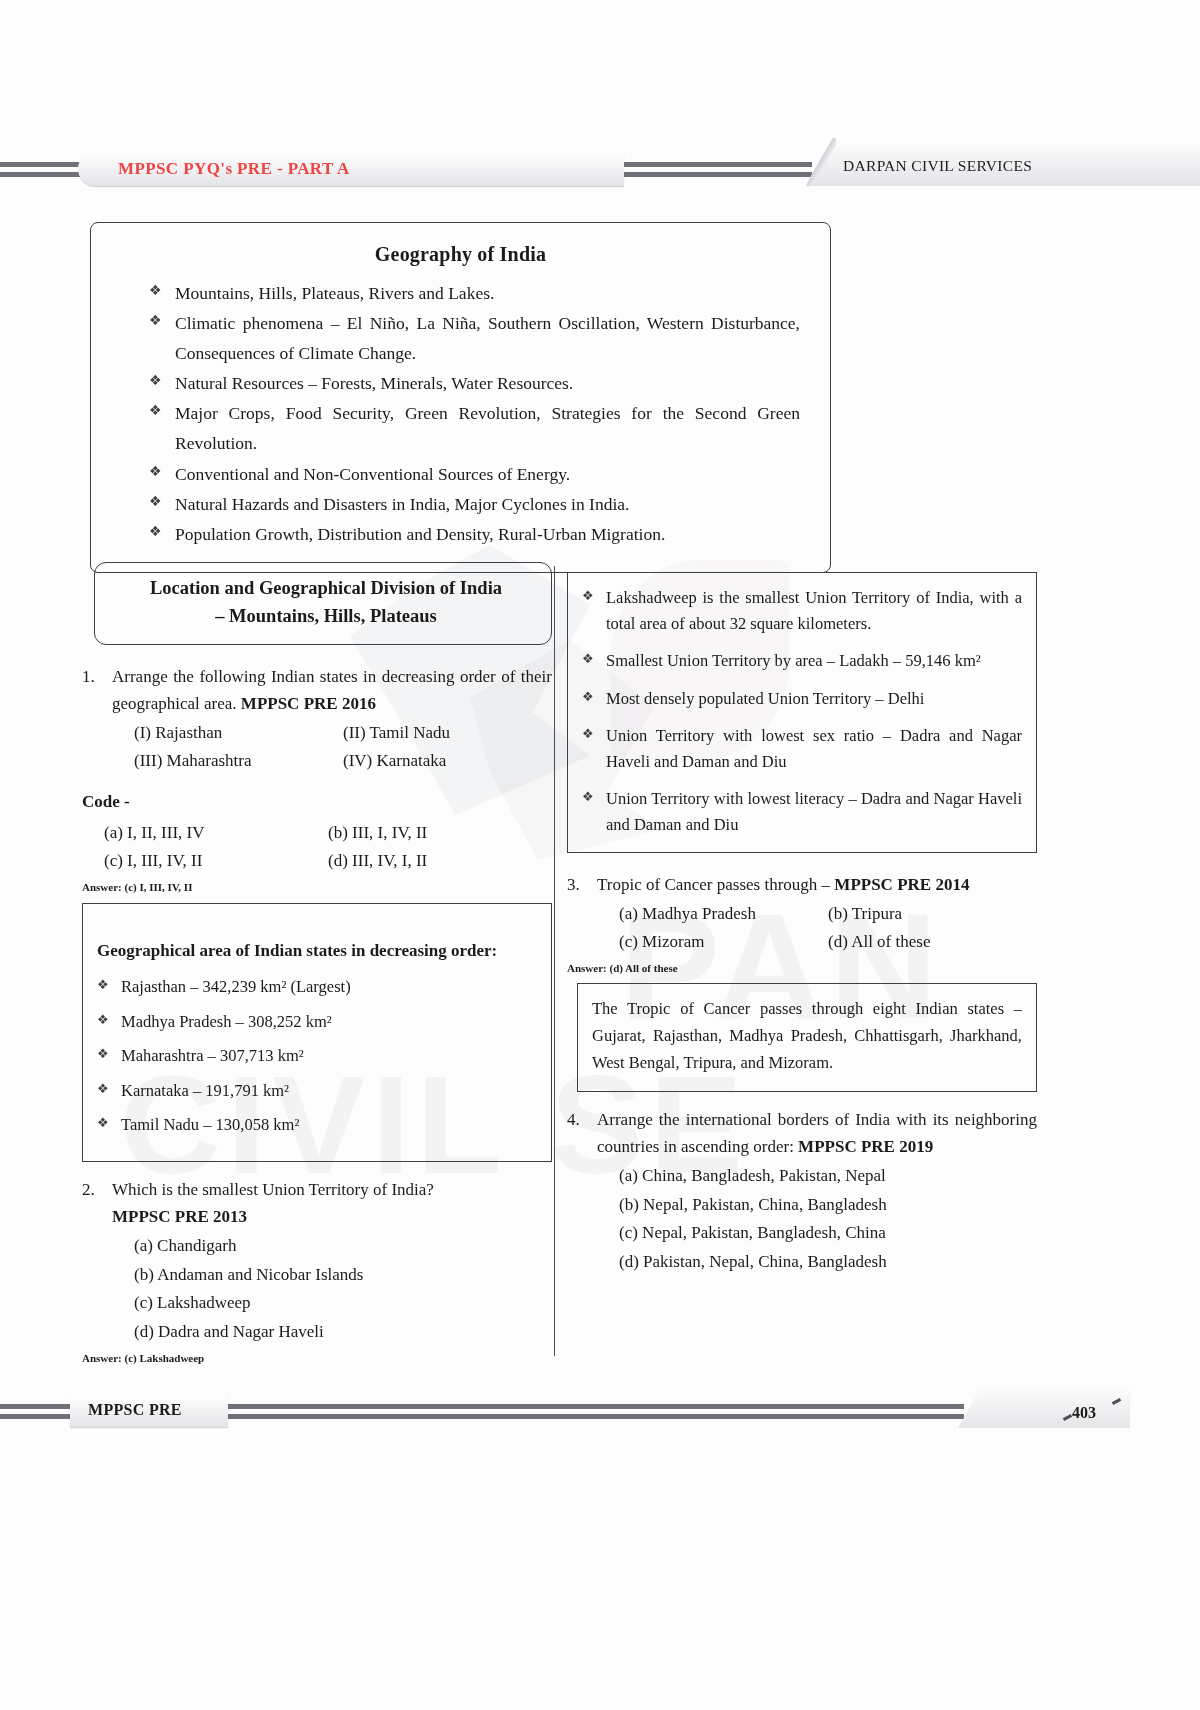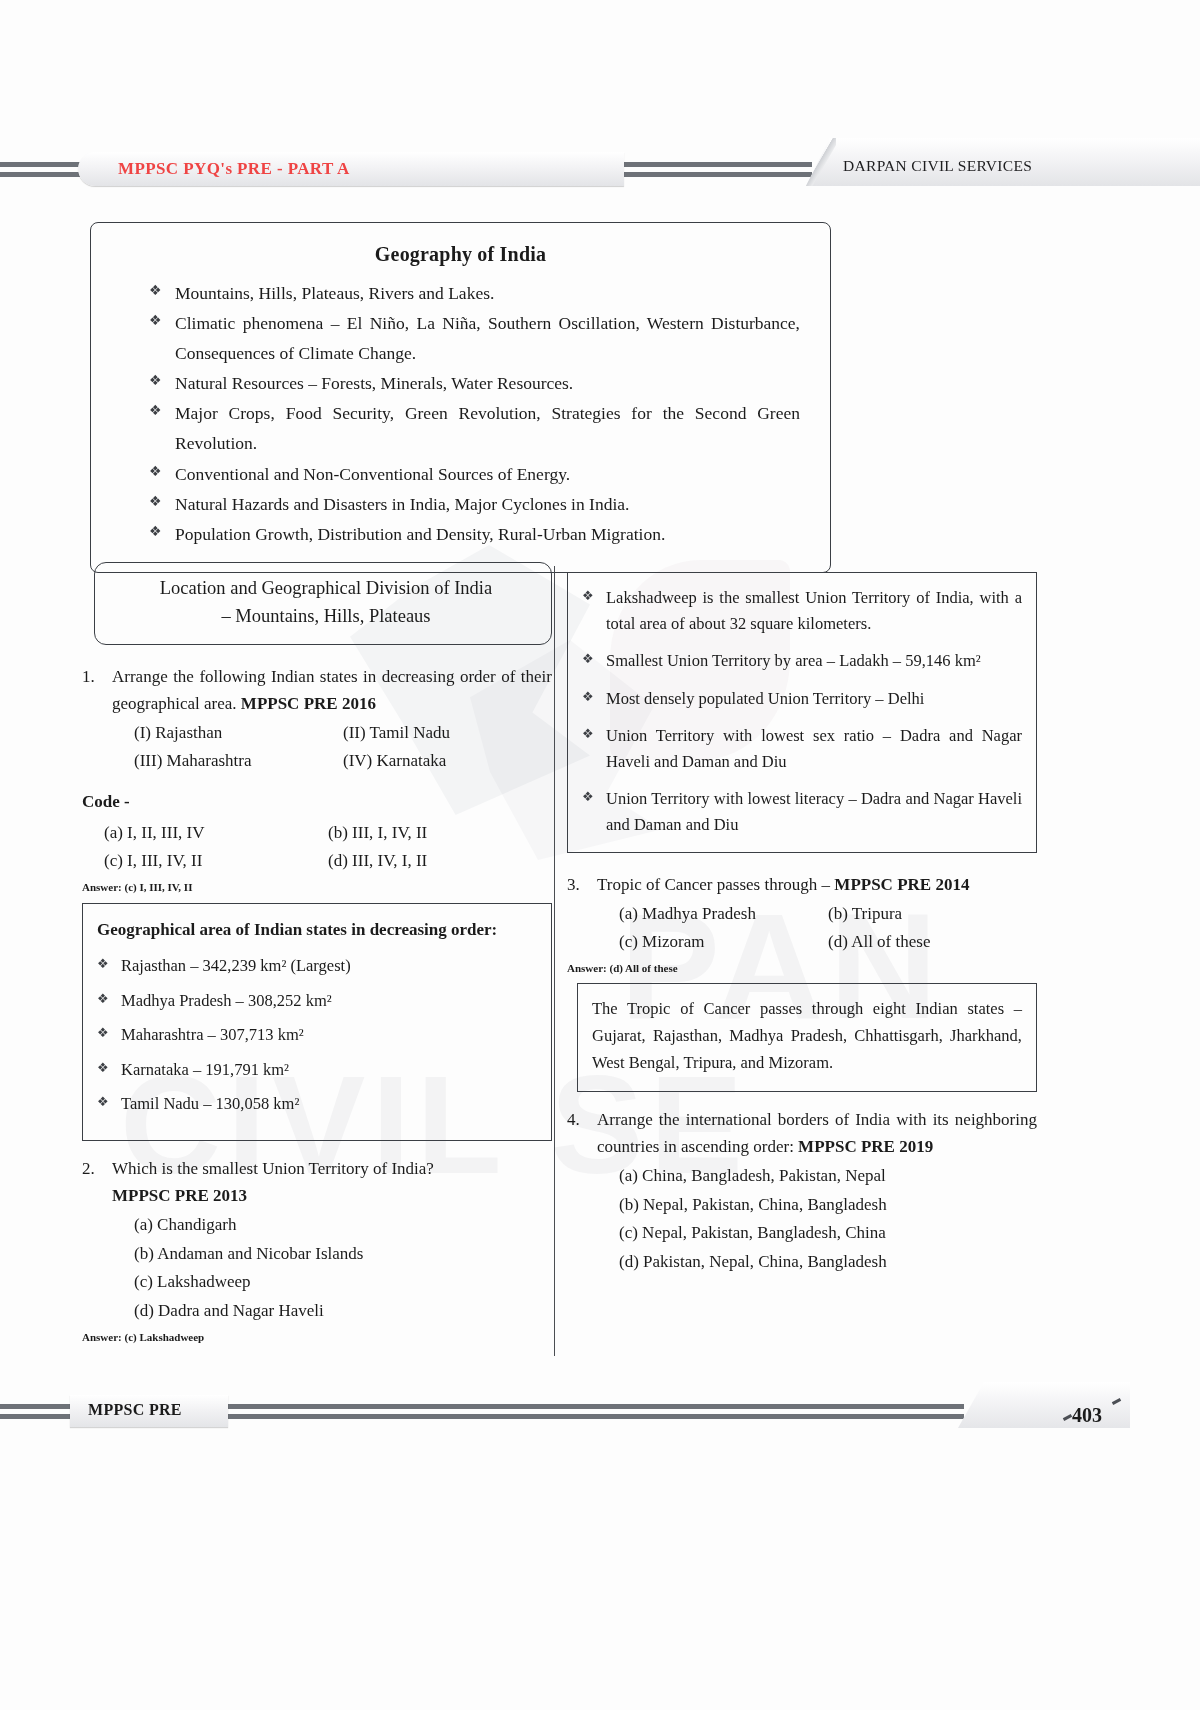--- a/index.html
+++ b/index.html
@@ -170,21 +170,21 @@
     width: 1.4px; height: 790px;
     background: #4a4d52;
   }
 
   
   .section-heading {
     border: 1.6px solid #3b3f45;
     border-radius: 12px;
     padding: 12px 4px 13px 10px;
     text-align: center;
-    font-weight: normal;
+    font-weight: bold;
     font-size: 18.5px;
     line-height: 1.5;
     margin-bottom: 18px;
     margin-left: 12px;
   }
 
   
   .q {
     display: flex;
     font-size: 17px;
@@ -234,20 +234,21 @@
     padding: 12px 14px 14px 14px;
     box-sizing: border-box;
     margin: 4px 0 14px 0;
   }
   .info-box.right-offset { margin-left: 10px; }
   .info-title {
     font-weight: bold;
     font-size: 17px;
     line-height: 1.62;
     margin-bottom: 10px;
+    margin-top: 21px;
   }
   .info-row {
     display: flex;
     align-items: flex-start;
     font-size: 16.5px;
     line-height: 1.55;
     margin-bottom: 12px;
   }
   .info-row:last-child { margin-bottom: 0; }
   .info-row .bullet-glyph {
@@ -295,21 +296,21 @@
     left: 958px; top: -10px; width: 172px; height: 46px;
     background: linear-gradient(180deg, #ffffff 0%, #f2f2f4 50%, #e5e6e9 100%);
     clip-path: polygon(26px 0, 100% 0, 100% 100%, 0 100%);
     box-shadow: 0 1px 1px rgba(0,0,0,0.14);
   }
   .ftr-page {
     position: absolute;
     left: 1072px; top: 12px;
     font-family: "Liberation Serif", serif;
     font-weight: bold;
-    font-size: 20px;
+    font-size: 16px;
   }
   .ftr-tick {
     position: absolute;
     background: #4c4f55;
   }
   .ftr-tick.t1 { left: 1063px; top: 24px; width: 9px; height: 3px; transform: rotate(-28deg); }
   .ftr-tick.t2 { left: 1112px; top: 8px; width: 9px; height: 3px; transform: rotate(-28deg); }
 </style>
 </head>
 <body>

